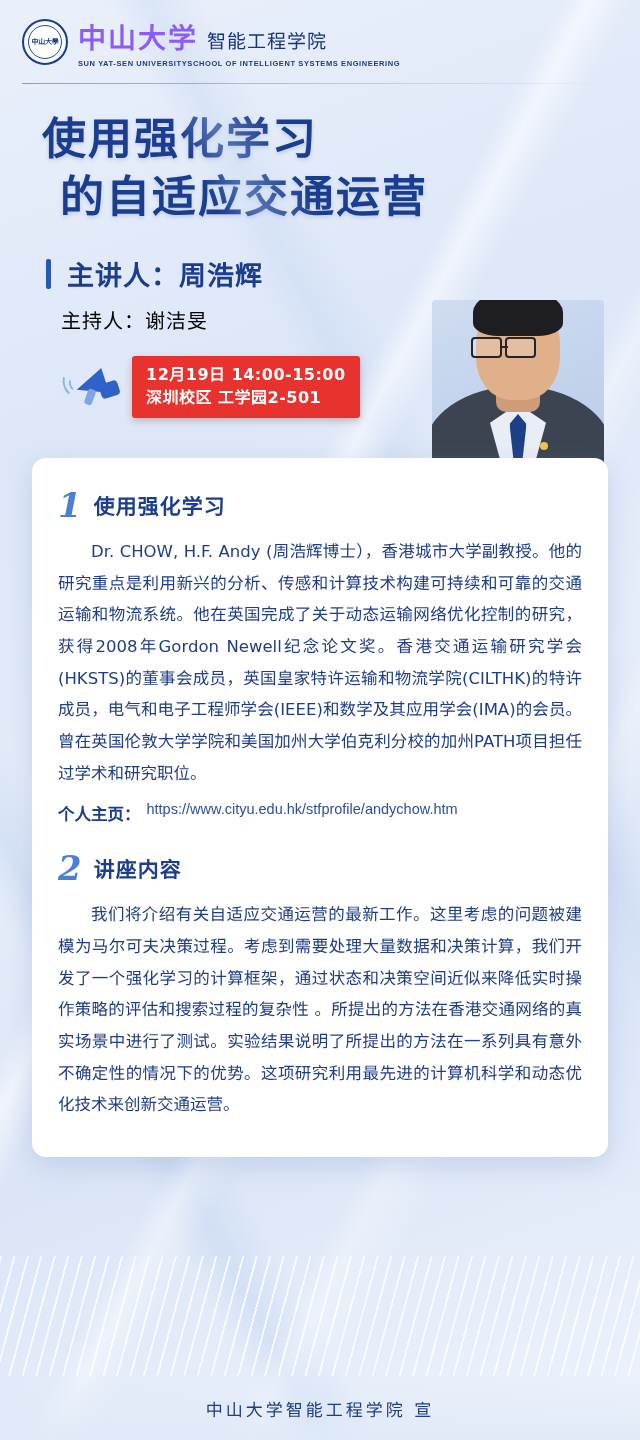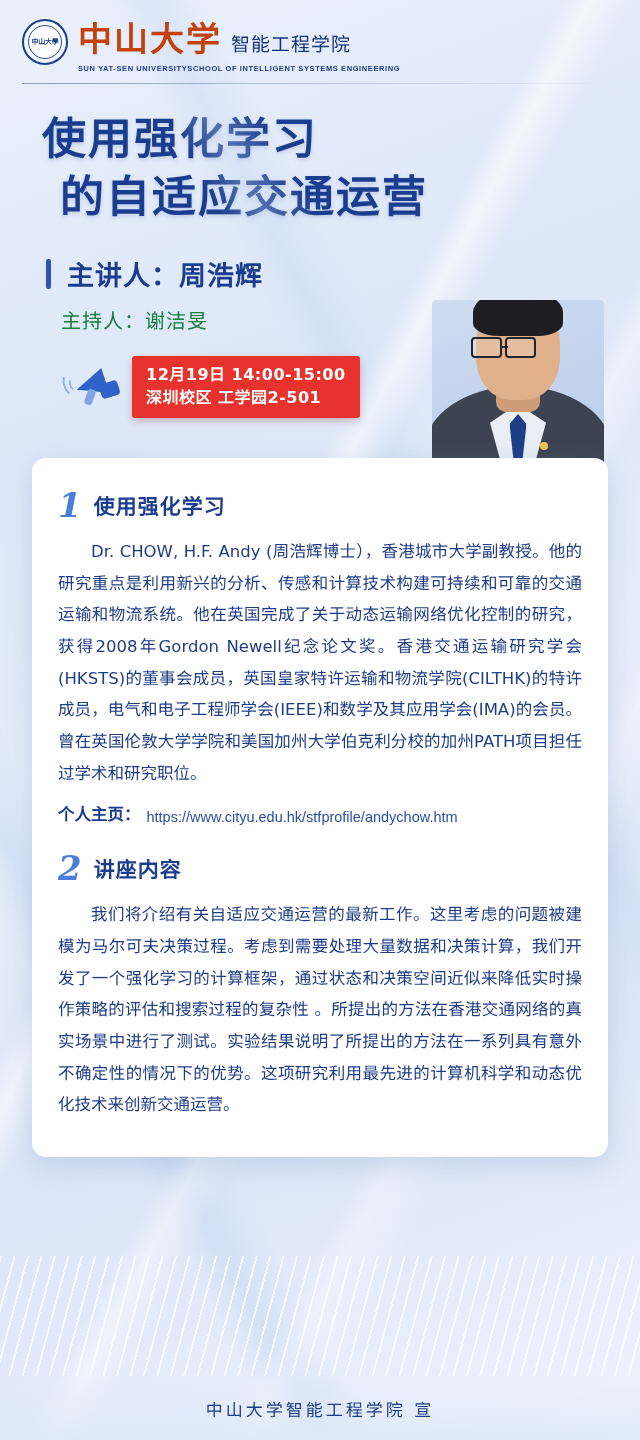--- a/index.html
+++ b/index.html
@@ -51,21 +51,21 @@
     content: ""; position: absolute; inset: 4px;
     border: 1px solid #2a4c95; border-radius: 50%;
   }
   .seal span {
     font-size: 7px; color: #1b3c86; line-height: 1.05; text-align: center;
     font-weight: bold; letter-spacing: -.3px; z-index: 2;
   }
   .uni-block { display: flex; flex-direction: column; }
   .uni-row { display: flex; align-items: baseline; gap: 9px; }
   .uni-cn {
-    font-size: 34px; font-weight: bold; color: #c2410c; letter-spacing: 2px;
+    font-size: 28px; font-weight: bold; color: #8b5cf6; letter-spacing: 2px;
     font-family: "DejaVu Sans", "Liberation Sans", sans-serif;
   }
   .school-cn {
     font-size: 19px; color: #16357d; letter-spacing: 1px; font-weight: 500;
     font-family: "DejaVu Sans", "Liberation Sans", sans-serif;
   }
   .uni-en-row { display: flex; align-items: baseline; margin-top: 3px; }
   .uni-en, .school-en {
     font-size: 7.5px; color: #1b3c86; letter-spacing: .6px; font-weight: bold;
   }
@@ -89,21 +89,21 @@
   .speaker-row { display: flex; align-items: center; gap: 16px; }
   .accent-bar {
     width: 5px; height: 30px; background: #2a56b4; border-radius: 2px;
   }
   .speaker-name {
     font-family: "DejaVu Sans", "Liberation Sans", sans-serif;
     font-size: 27px; font-weight: bold; color: #1b3d8f; letter-spacing: 1px;
   }
   .host-name {
     font-family: Liberation Sans, sans-serif;
-    font-size: 20px; color: #15803d; margin: 12px 0 0 15px; letter-spacing: 1px;
+    font-size: 20px; color: #000000; margin: 12px 0 0 15px; letter-spacing: 1px;
   }
 
   
   .datetime-row {
     display: flex; align-items: center; gap: 8px; margin: 22px 0 0 24px;
   }
   .horn {
     position: relative; width: 54px; height: 44px; flex: 0 0 auto;
   }
   .horn .cone {
@@ -207,21 +207,21 @@
     font-family: "DejaVu Sans", "Liberation Sans", sans-serif;
     font-size: 21px; font-weight: bold; color: #1b3d8f; letter-spacing: 1px;
   }
   .body-text {
     margin-top: 14px;
     font-family: "DejaVu Sans", "Liberation Sans", sans-serif;
     font-size: 16.5px; line-height: 1.92; color: #1f3d84;
     text-align: justify; text-indent: 2em;
   }
   .homepage-row {
-    margin-top: 12px; display: flex; align-items: flex-end; gap: 6px; flex-wrap: wrap;
+    margin-top: 12px; display: flex; align-items: flex-start; gap: 6px; flex-wrap: wrap;
   }
   .homepage-label {
     font-family: "DejaVu Sans", "Liberation Sans", sans-serif;
     font-size: 16.5px; font-weight: bold; color: #1b3d8f;
   }
   .homepage-url {
     font-size: 14.5px; color: #2b4f9e; word-break: break-all;
   }
   .section-2 { margin-top: 26px; }
 

